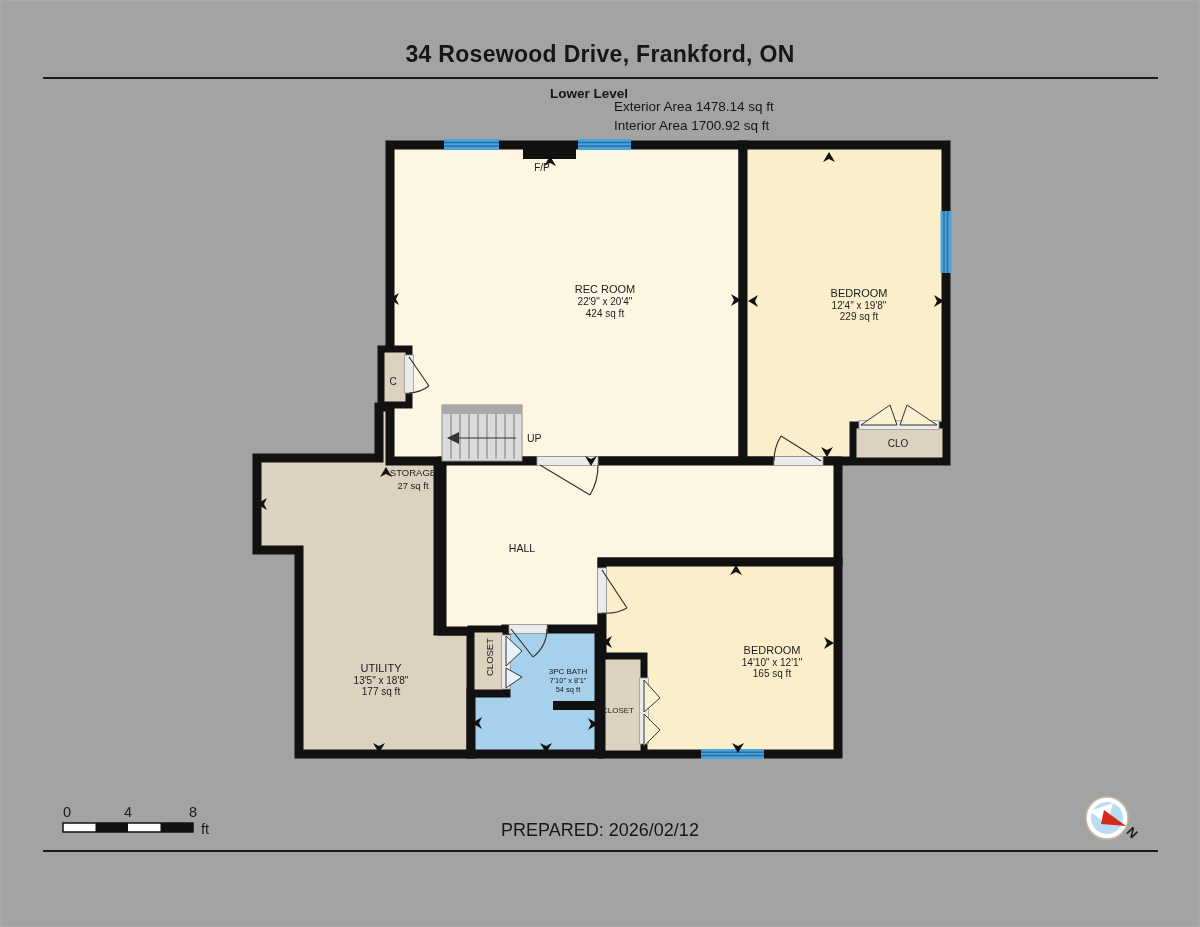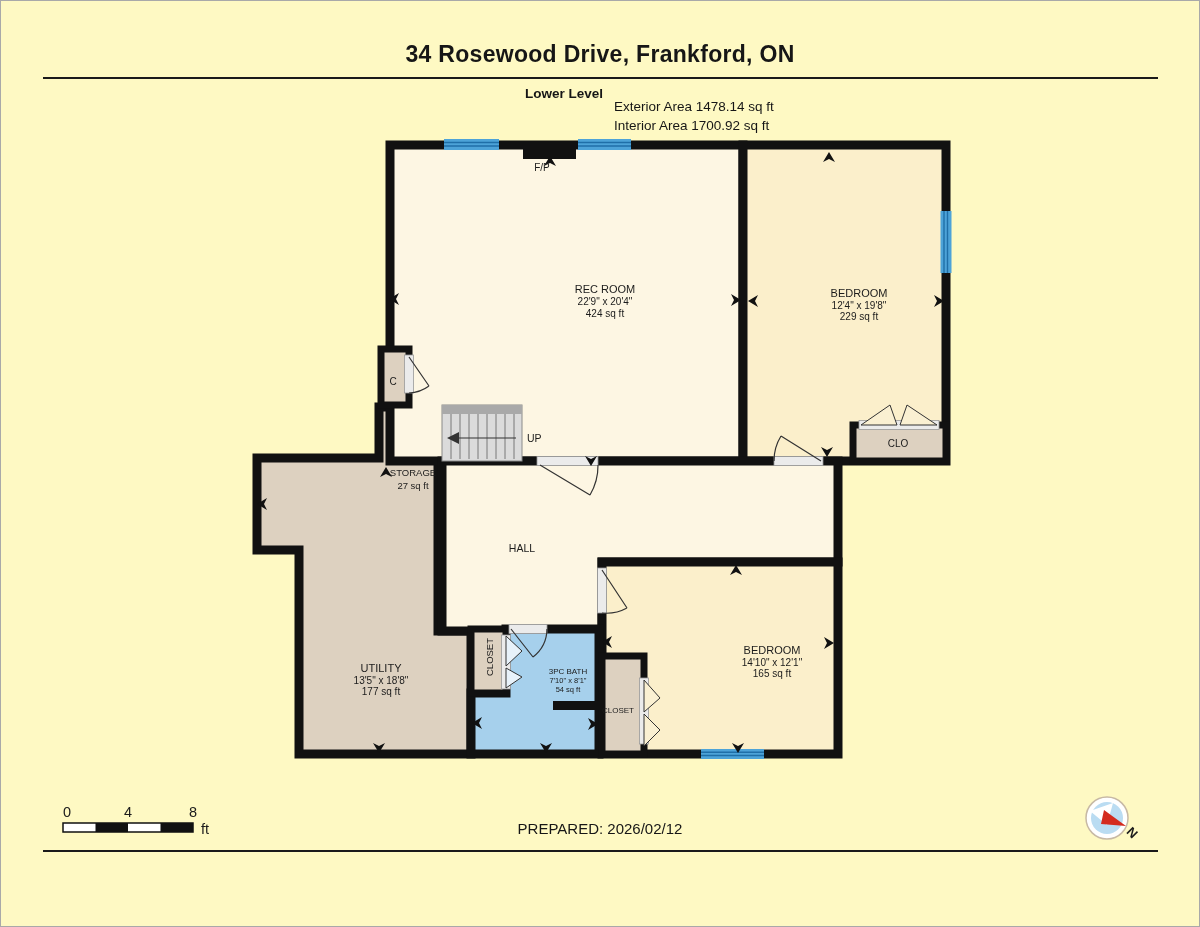--- a/index.html
+++ b/index.html
@@ -1,26 +1,26 @@
 <!DOCTYPE html>
 <html><head>
 <meta charset="utf-8">
 <style>
   html,body{margin:0;padding:0;background:#fff;}
-  #page{position:relative;width:1198px;height:925px;background:#fef9c3;border:1px solid #a9a9a9;
+  #page{position:relative;width:1198px;height:925px;background:#a3a3a3;border:1px solid #a9a9a9;
         font-family:"Liberation Sans", sans-serif;color:#161616;overflow:hidden;}
   #plan-svg{position:absolute;left:0;top:0;width:1200px;height:927px;}
   .hdr-title{position:absolute;top:40px;left:0;width:100%;text-align:center;
              font-size:23px;font-weight:bold;letter-spacing:.3px;}
   .rule{position:absolute;left:42px;width:1115px;height:2px;background:#1a1a1a;}
   #rule-top{top:76px;} #rule-bottom{top:849px;}
   .lvl-label{position:absolute;top:85px;left:0;width:602px;text-align:right;
-             font-size:13.5px;font-weight:bold;}
+             font-size:13.5px;font-weight:bold;padding-left:25px;}
   .lvl-areas{position:absolute;top:85px;left:613px;font-size:13.5px;line-height:19px;margin-top:11px;}
-  .prepared{position:absolute;top:819px;left:0;width:100%;text-align:center;font-size:15px;}
+  .prepared{position:absolute;top:819px;left:0;width:100%;text-align:center;font-size:18px;}
   .disclaimer{position:absolute;top:859px;left:47px;width:1100px;font-size:12.5px;}
   text{font-family:"Liberation Sans", sans-serif;fill:#1b1b1b;}
   .t-name{font-size:11px;} .t-dim{font-size:10px;} .t-sm{font-size:9.5px;}
   .t-xs{font-size:8px;} .t-xxs{font-size:7.5px;} .t-mid{font-size:10.5px;}
   .t-scale{font-size:14.5px;}
   .wall{stroke:#111;stroke-width:9;stroke-linejoin:miter;}
   .wall7{stroke:#111;stroke-width:7;stroke-linejoin:miter;}
   .door{stroke:#333;stroke-width:1.2;fill:none;}
   .thresh{fill:#ebebeb;stroke:#999;stroke-width:.8;}
   .leafA{fill:#faf0d2;stroke:#333;stroke-width:1;}

